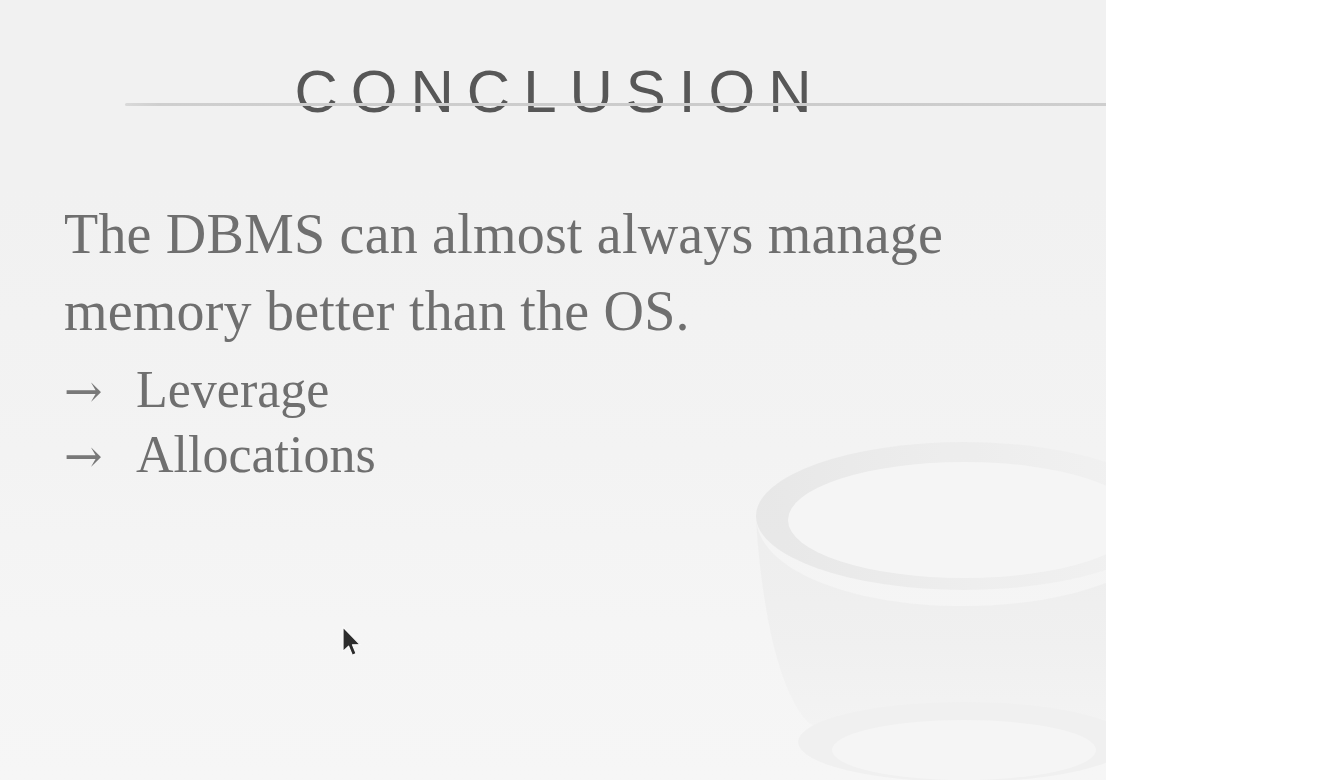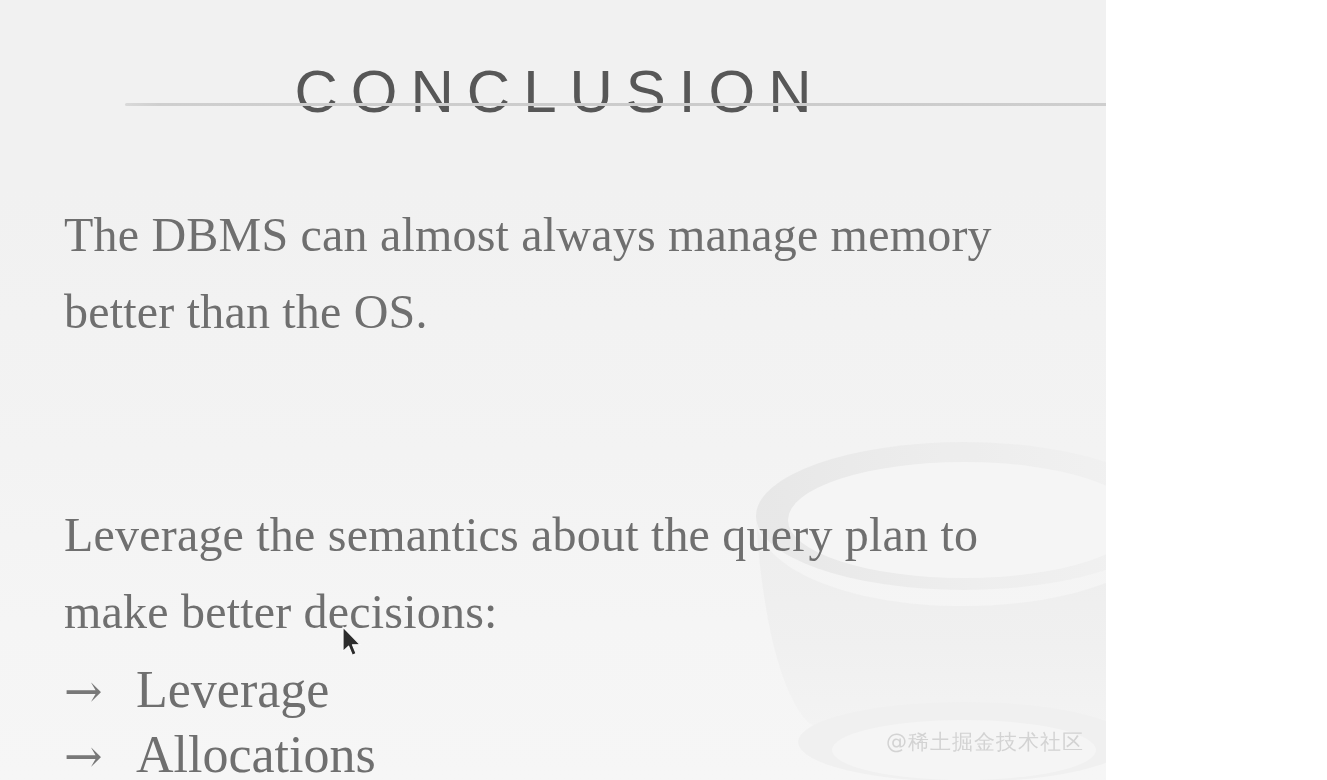--- a/index.html
+++ b/index.html
@@ -74,21 +74,21 @@
   
   #body {
     position: absolute;
     left: 64px;
     top: 196px;
     right: 60px;
   }
 
   .para {
     color: #6f6f6f;
-    font-size: 48px;
+    font-size: 56px;
     line-height: 77px;
     letter-spacing: .2px;
     max-width: 1185px;
     margin: 0;
   }
 
   .para.spaced {
     margin-top: 146px;
   }
 
@@ -177,36 +177,34 @@
   </svg>
 
   <h1 id="title">CONCLUSION</h1>
 
   <div id="title-rule"></div>
 
   <div id="body">
 
     <p class="para">The DBMS can almost always manage memory better than the OS.</p>
 
-    <p class="para spaced">Leverage the semantics about the query plan to make better decisions:</p>
 
     <ul id="bullets">
 
       <li>
         <span class="bullet-arrow">→</span>
         <span class="bullet-text">Leverage</span>
       </li>
 
       <li>
         <span class="bullet-arrow">→</span>
         <span class="bullet-text">Allocations</span>
       </li>
 
     </ul>
   </div>
 
-  <div id="watermark">@稀土掘金技术社区</div>
 
   <svg id="cursor" viewBox="0 0 24 34" xmlns="http://www.w3.org/2000/svg" aria-hidden="true">
     <path d="M2 1 L2 25.5 L7.6 20.2 L11.3 29.2 L15.1 27.6 L11.5 18.8 L19 18.6 Z" fill="#2c2c2c" stroke="#fafafa" stroke-width="1.2" stroke-linejoin="round"></path>
   </svg>
 
 </div>
 
 </body></html>

